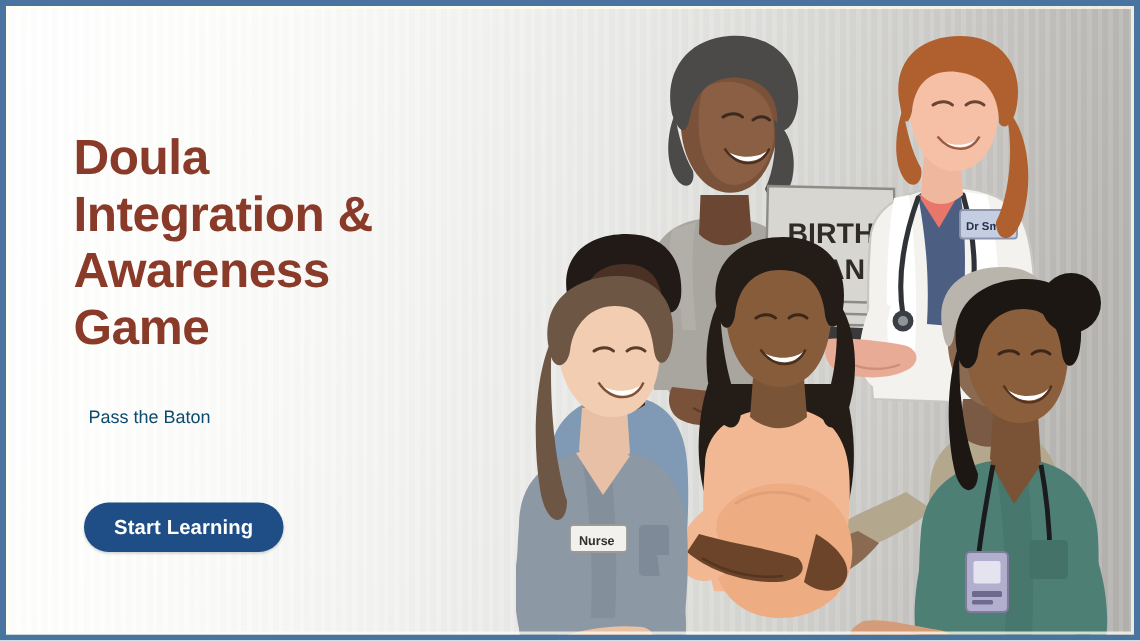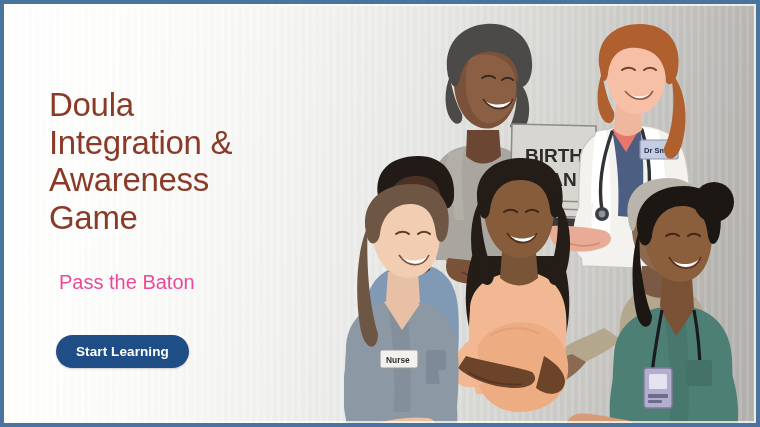--- a/index.html
+++ b/index.html
@@ -63,33 +63,33 @@
     left: 45px;
     top: 82px;
     width: 300px;
     z-index: 30;
   }
 
   .title {
     margin: 0;
     font-size: 33px;
     line-height: 1.14;
-    font-weight: normal;
+    font-weight: bold;
     letter-spacing: -0.3px;
     color: #8a3a28;
     white-space: pre-line;
   }
 
   .subtitle {
     margin: 0;
     position: absolute;
     left: 10px;
     top: 185px;
-    font-size: 20px;
-    color: #ec4899;
+    font-size: 12px;
+    color: #0c4a6e;
     font-weight: normal;
     white-space: nowrap;
   }
 
   .cta-button {
     position: absolute;
     left: 7px;
     top: 249px;
     display: inline-flex;
     align-items: center;

